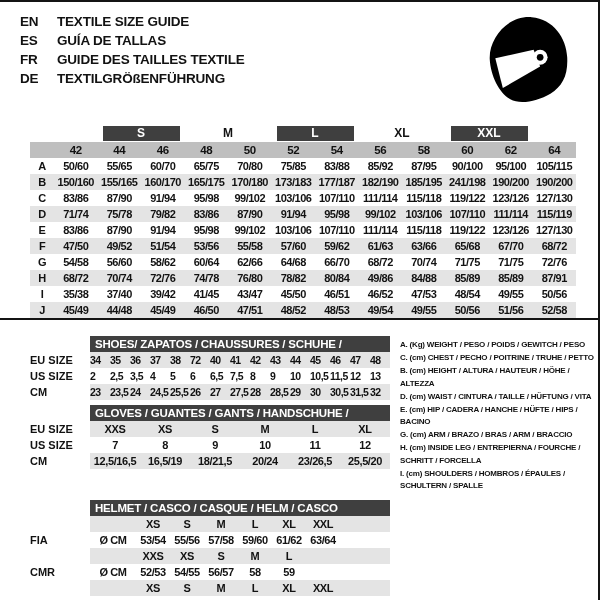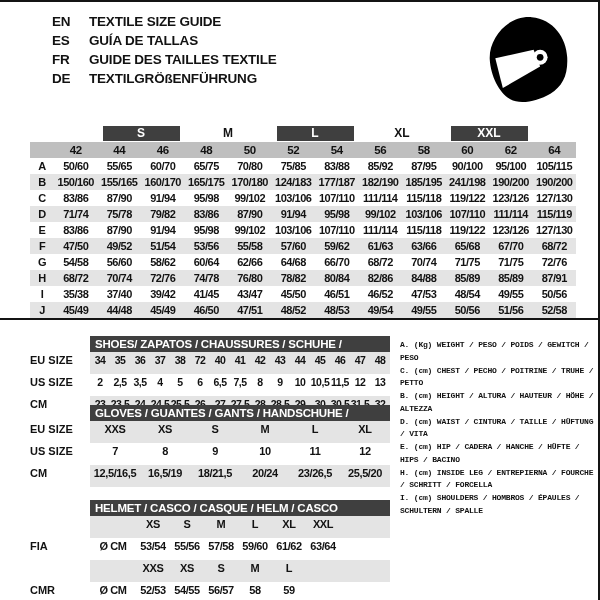--- a/index.html
+++ b/index.html
@@ -1,21 +1,21 @@
 <!DOCTYPE html>
 <html><head>
 <meta charset="utf-8">
 <style>
   html,body { margin:0; padding:0; background:#fff; }
   .page { position:relative; width:600px; height:600px; background:#fff;
           font-family:"Liberation Sans", sans-serif; color:#121212; overflow:hidden;
           box-sizing:border-box; border-top:2px solid #141414; border-right:2px solid #141414; }
 
   
-  .langs { position:absolute; left:52px; top:10px; }
+  .langs { position:absolute; left:20px; top:10px; }
   .lang-row { display:flex; font-weight:bold; font-size:13.5px; line-height:19px; letter-spacing:-0.2px; }
   .lang-code { width:37px; }
 
   .helmet-logo { position:absolute; left:486px; top:12px; }
 
   
   .main-grid { position:absolute; left:30px; top:123px; width:546px;
                display:grid; grid-template-columns:24px repeat(12,1fr);
                font-weight:bold; font-size:11px; letter-spacing:-0.5px; text-align:center; }
   .gcell { height:17px; line-height:17px; font-size:12px; letter-spacing:0; }
@@ -23,35 +23,35 @@
   .ncell { background:#bfbfbf; height:16px; line-height:16px; font-size:11.5px; }
   .vcell { height:16px; line-height:16px; }
   .shade { background:#e4e4e4; }
 
   .divider { position:absolute; left:0; top:316px; width:600px; height:2px; background:#141414; }
 
   
   .sub { position:absolute; left:30px; width:366px; }
   .sub-head { margin-left:60px; width:300px; height:16px; line-height:16px; background:#3f3f3f; color:#fff;
               font-weight:bold; font-size:11.5px; letter-spacing:-0.2px; padding-left:5px; box-sizing:border-box; }
-  .srow { display:flex; height:22px; line-height:16px; font-weight:bold; }
+  .srow { display:flex; height:16px; line-height:16px; font-weight:bold; }
   .slabel { width:60px; font-size:11px; }
   .sband { width:300px; display:grid; }
-  .cells15 { grid-template-columns:repeat(15,1fr); font-size:10.5px; letter-spacing:-0.5px; text-align:center; }
+  .cells15 { grid-template-columns:repeat(15,1fr); font-size:10.5px; letter-spacing:-0.5px; text-align:left; }
   .cells6  { grid-template-columns:repeat(6,1fr);  font-size:11px;  letter-spacing:-0.4px; text-align:center; }
   .cellsH  { grid-template-columns:46px repeat(6,34px) 1fr; font-size:11px; letter-spacing:-0.4px; text-align:center; }
 
   #shoes-table  { top:334px; }
   #gloves-table { top:403px; }
   #helmet-table { top:498px; }
 
   
   .legend { position:absolute; left:400px; top:337px; width:200px;
             font-weight:bold; font-size:8px; line-height:12.5px; letter-spacing:-0.2px; }
-  .legend-item { margin-bottom:0.5px;font-family:Liberation Mono, monospace; }
+  .legend-item { margin-bottom:0.5px; }
 </style>
 </head>
 <body>
 
 <div class="page">
 
   <div class="langs">
       <div class="lang-row">
         <span class="lang-code">EN</span>
         <span>TEXTILE SIZE GUIDE</span>
@@ -119,21 +119,21 @@
       <div class="vcell">87/95</div>
       <div class="vcell">90/100</div>
       <div class="vcell">95/100</div>
       <div class="vcell">105/115</div>
       <div class="vcell shade">B</div>
       <div class="vcell shade">150/160</div>
       <div class="vcell shade">155/165</div>
       <div class="vcell shade">160/170</div>
       <div class="vcell shade">165/175</div>
       <div class="vcell shade">170/180</div>
-      <div class="vcell shade">124/183</div>
+      <div class="vcell shade">173/183</div>
       <div class="vcell shade">177/187</div>
       <div class="vcell shade">182/190</div>
       <div class="vcell shade">185/195</div>
       <div class="vcell shade">241/198</div>
       <div class="vcell shade">190/200</div>
       <div class="vcell shade">190/200</div>
       <div class="vcell">C</div>
       <div class="vcell">83/86</div>
       <div class="vcell">87/90</div>
       <div class="vcell">91/94</div>
@@ -199,21 +199,21 @@
       <div class="vcell">71/75</div>
       <div class="vcell">72/76</div>
       <div class="vcell shade">H</div>
       <div class="vcell shade">68/72</div>
       <div class="vcell shade">70/74</div>
       <div class="vcell shade">72/76</div>
       <div class="vcell shade">74/78</div>
       <div class="vcell shade">76/80</div>
       <div class="vcell shade">78/82</div>
       <div class="vcell shade">80/84</div>
-      <div class="vcell shade">82/86</div>
+      <div class="vcell shade">49/86</div>
       <div class="vcell shade">84/88</div>
       <div class="vcell shade">85/89</div>
       <div class="vcell shade">85/89</div>
       <div class="vcell shade">87/91</div>
       <div class="vcell">I</div>
       <div class="vcell">35/38</div>
       <div class="vcell">37/40</div>
       <div class="vcell">39/42</div>
       <div class="vcell">41/45</div>
       <div class="vcell">43/47</div>
@@ -429,17 +429,18 @@
         </div>
       </div>
   </div>
 
   <div class="legend">
       <div class="legend-item">A. (Kg) WEIGHT / PESO / POIDS / GEWITCH / PESO</div>
       <div class="legend-item">C. (cm) CHEST / PECHO / POITRINE / TRUHE / PETTO</div>
       <div class="legend-item">B. (cm) HEIGHT / ALTURA / HAUTEUR / HÖHE / ALTEZZA</div>
       <div class="legend-item">D. (cm) WAIST / CINTURA / TAILLE / HÜFTUNG / VITA</div>
       <div class="legend-item">E. (cm) HIP / CADERA / HANCHE / HÜFTE / HIPS / BACINO</div>
+      <div class="legend-item">G. (cm) ARM / BRAZO / BRAS / ARM / BRACCIO</div>
       <div class="legend-item">H. (cm) INSIDE LEG / ENTREPIERNA / FOURCHE / SCHRITT / FORCELLA</div>
       <div class="legend-item">I. (cm) SHOULDERS / HOMBROS / ÉPAULES / SCHULTERN / SPALLE</div>
     </div>
 
 </div>
 
 </body></html>

